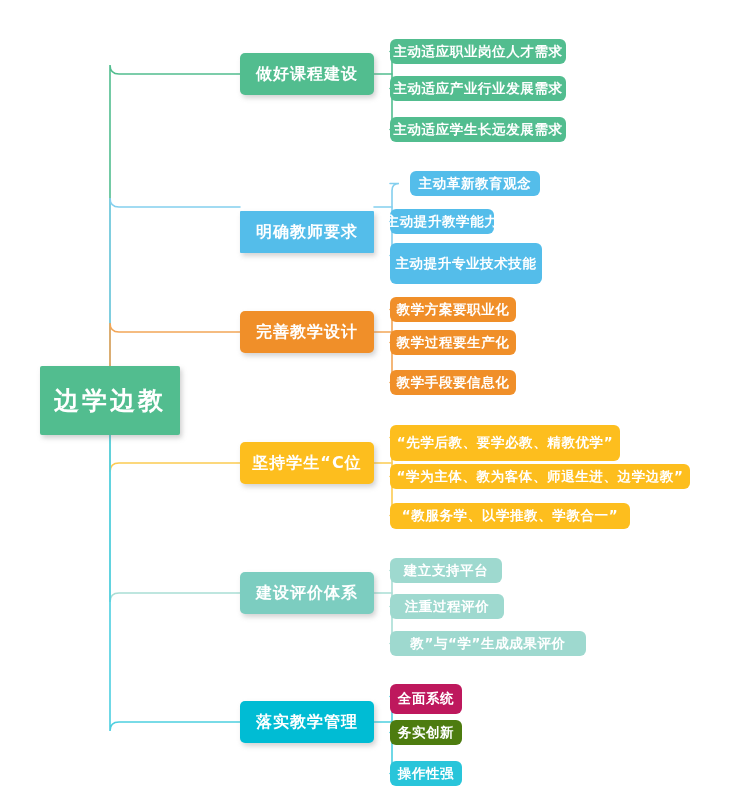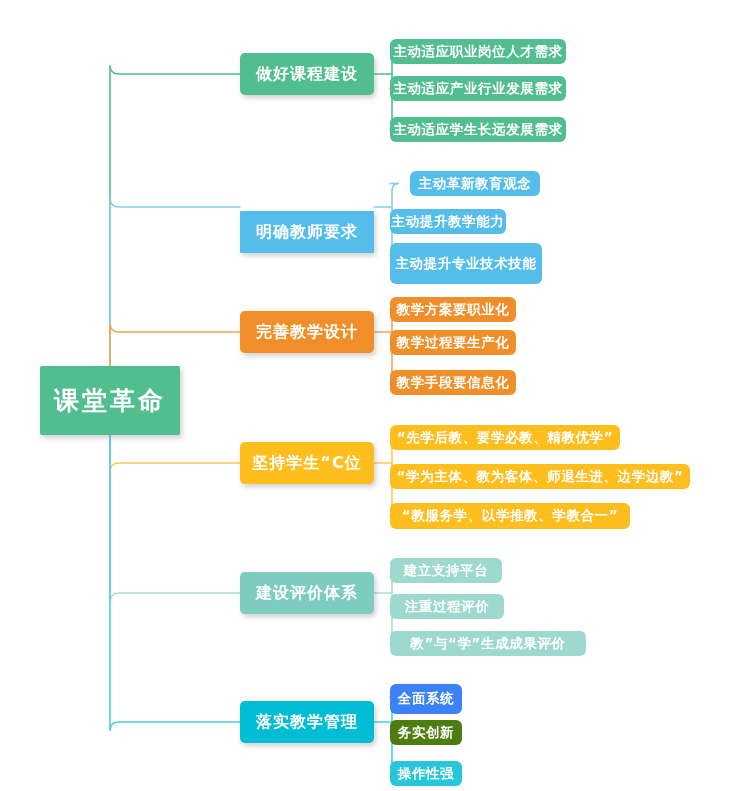--- a/index.html
+++ b/index.html
@@ -112,43 +112,43 @@
         <path d="M 390 570.5 L 399 570.5 Q 392 570.5 392 577.5 L 392 636.5 Q 392 643.5 399 643.5 L 390 643.5" stroke="#a9ded5" fill="none"></path>
         <path d="M 392 606.5 L 390 606.5" stroke="#a9ded5" fill="none"></path>
         <path d="M 110 400.5 L 110 731 Q 110 722 119 722 L 240 722" stroke="#4dcfe0" fill="none"></path>
         <path d="M 374 722 L 392 722" stroke="#4dcfe0" fill="none"></path>
         <path d="M 390 696.5 L 399 696.5 Q 392 696.5 392 703.5 L 392 766.5 Q 392 773.5 399 773.5 L 390 773.5" stroke="#4dcfe0" fill="none"></path>
         <path d="M 392 732.5 L 390 732.5" stroke="#4dcfe0" fill="none"></path>
       </g>
   </svg>
 
   <div id="nodes-layer">
-      <div class="node root-node" style="left: 40px; top: 366px; width: 140px; height: 69px; background: rgb(82, 189, 143); color: rgb(255, 255, 255);">课堂革命</div>
+      <div class="node root-node" style="left: 40px; top: 366px; width: 140px; height: 69px; background: rgb(82, 189, 143); color: rgb(255, 255, 255);">边学边教</div>
       <div class="node branch-node" style="left: 240px; top: 53px; width: 134px; height: 42px; background: rgb(82, 189, 143);">做好课程建设</div>
       <div class="node leaf-node" style="left: 390px; top: 39px; width: 176px; height: 25px; background: rgb(82, 189, 143);">主动适应职业岗位人才需求</div>
       <div class="node leaf-node" style="left: 390px; top: 76px; width: 176px; height: 25px; background: rgb(82, 189, 143);">主动适应产业行业发展需求</div>
       <div class="node leaf-node" style="left: 390px; top: 117px; width: 176px; height: 25px; background: rgb(82, 189, 143);">主动适应学生长远发展需求</div>
       <div class="node branch-node branch-square" style="left: 240px; top: 186px; width: 134px; height: 42px; background: rgb(84, 189, 234);">明确教师要求</div>
       <div class="node leaf-node" style="left: 410px; top: 171px; width: 130px; height: 25px; background: rgb(84, 189, 234);">主动革新教育观念</div>
-      <div class="node leaf-node" style="left: 390px; top: 209px; width: 116px; height: 25px; background: rgb(84, 189, 234);">主动提升教学能力</div>
+      <div class="node leaf-node" style="left: 390px; top: 209px; width: 104px; height: 25px; background: rgb(84, 189, 234);">主动提升教学能力</div>
       <div class="node leaf-node" style="left: 390px; top: 243px; width: 152px; height: 41px; background: rgb(84, 189, 234);">主动提升专业技术技能</div>
       <div class="node branch-node" style="left: 240px; top: 311px; width: 134px; height: 42px; background: rgb(240, 143, 41);">完善教学设计</div>
       <div class="node leaf-node" style="left: 390px; top: 297px; width: 126px; height: 25px; background: rgb(240, 143, 41);">教学方案要职业化</div>
       <div class="node leaf-node" style="left: 390px; top: 330px; width: 126px; height: 25px; background: rgb(240, 143, 41);">教学过程要生产化</div>
       <div class="node leaf-node" style="left: 390px; top: 370px; width: 126px; height: 25px; background: rgb(240, 143, 41);">教学手段要信息化</div>
       <div class="node branch-node" style="left: 240px; top: 442px; width: 134px; height: 42px; background: rgb(253, 190, 30);">坚持学生“C位</div>
-      <div class="node leaf-node" style="left: 390px; top: 425px; width: 230px; height: 25px; background: rgb(253, 190, 30);">“先学后教、要学必教、精教优学”</div>
+      <div class="node leaf-node" style="left: 390px; top: 425px; width: 230px; height: 36px; background: rgb(253, 190, 30);">“先学后教、要学必教、精教优学”</div>
       <div class="node leaf-node" style="left: 390px; top: 464px; width: 300px; height: 25px; background: rgb(253, 190, 30);">“学为主体、教为客体、师退生进、边学边教”</div>
       <div class="node leaf-node" style="left: 390px; top: 503px; width: 240px; height: 26px; background: rgb(253, 190, 30);">“教服务学、以学推教、学教合一”</div>
       <div class="node branch-node" style="left: 240px; top: 572px; width: 134px; height: 42px; background: rgb(124, 205, 192);">建设评价体系</div>
       <div class="node leaf-node" style="left: 390px; top: 558px; width: 112px; height: 25px; background: rgb(158, 217, 207);">建立支持平台</div>
       <div class="node leaf-node" style="left: 390px; top: 594px; width: 114px; height: 25px; background: rgb(158, 217, 207);">注重过程评价</div>
       <div class="node leaf-node" style="left: 390px; top: 631px; width: 196px; height: 25px; background: rgb(158, 217, 207);">教”与“学”生成成果评价</div>
       <div class="node branch-node" style="left: 240px; top: 701px; width: 134px; height: 42px; background: rgb(0, 188, 212);">落实教学管理</div>
-      <div class="node leaf-node" style="left: 390px; top: 684px; width: 72px; height: 30px; background: #3b82f6;">全面系统</div>
+      <div class="node leaf-node" style="left: 390px; top: 684px; width: 72px; height: 30px; background: #be185d;">全面系统</div>
       <div class="node leaf-node" style="left: 390px; top: 720px; width: 72px; height: 25px; background: #4d7c0f;">务实创新</div>
       <div class="node leaf-node" style="left: 390px; top: 761px; width: 72px; height: 25px; background: rgb(41, 197, 218);">操作性强</div>
     </div>
 
   <div class="watermark" style="left:493px; top:748px;">
     <span class="wm-cn">众师云</span>
     <span class="wm-at">@Diona</span>
   </div>
 
 </div>

